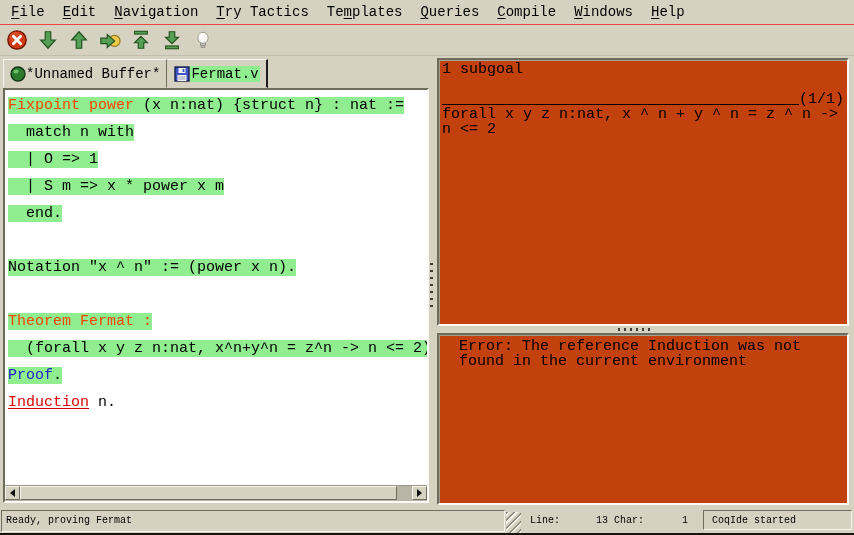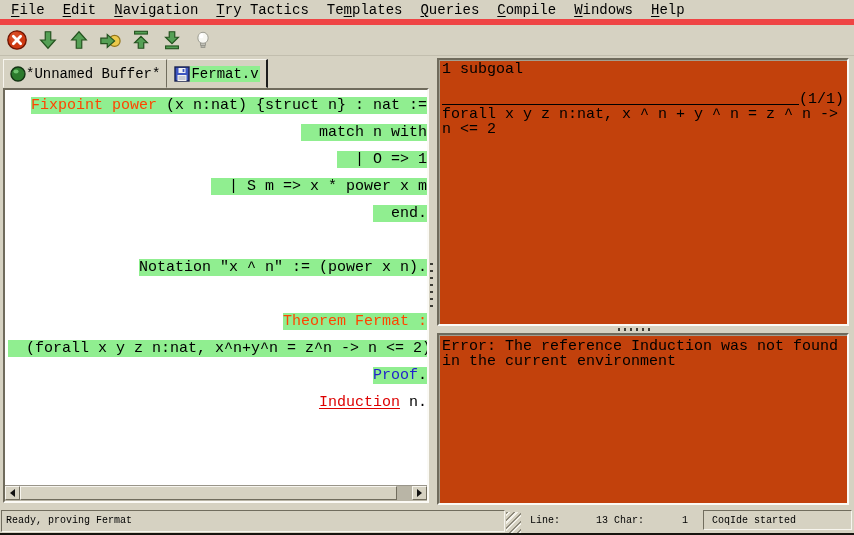--- a/index.html
+++ b/index.html
@@ -16,41 +16,41 @@
   .raised{border:1px solid;border-color:#f7f5ee #716d5e #716d5e #f7f5ee;}
   .sunken{border:1px solid;border-color:#716d5e #f7f5ee #f7f5ee #716d5e;}
   .frame3d{
     border:2px solid;border-color:#6f6b5c #fbfaf5 #fbfaf5 #6f6b5c;
     background:#c2410c;
     box-shadow:inset 1px 1px 0 #a39f90;
   }
 
   
   #menubar{left:0;top:0;width:854px;height:25px;display:flex;align-items:center;
-    padding-left:2px;border-bottom:6px solid #ef4444;box-sizing:border-box;font-size:14px;}
+    padding-left:2px;border-bottom:1px solid #ef4444;box-sizing:border-box;font-size:14px;}
   .menu-item{padding:2px 9px;white-space:pre;cursor:default;}
   .menu-item u{text-underline-offset:2px;}
 
   
   #toolbar{left:0;top:25px;width:854px;height:31px;display:flex;align-items:center;
     padding-left:5px;gap:7px;box-sizing:border-box;border-bottom:1px solid #c2beae;}
   .tool-btn{width:24px;height:24px;display:flex;align-items:center;justify-content:center;}
 
   
   #tabs-row{left:3px;top:59px;height:29px;display:flex;align-items:stretch;}
   .tab{display:flex;align-items:center;gap:0;padding:0 6px;font-size:14px;background:#d6d2c2;}
   #tab-unnamed{border:1px solid;border-color:#f7f5ee #716d5e transparent #f7f5ee;}
   #tab-fermat{border:1px solid;border-color:#f7f5ee #1c1c1c transparent #d6d2c2;border-right-width:2px;}
   .tab-label-hl{background:#90ee90;padding:0 1px;}
 
   
   #editor-frame{left:3px;top:88px;width:426px;height:415px;box-sizing:border-box;}
   #editor-content{position:absolute;left:0;top:0;right:0;bottom:15px;overflow:hidden;
     padding:8px 0 0 3px;font-size:15px;line-height:15px;background:#fff;}
-  .line{white-space:pre;height:27px;text-align:right;}
+  .line{white-space:pre;height:27px;}
   .proc{background:var(--processed-bg,#90ee90);}
   .seg-plain{color:#000;}
   .seg-kw{color:var(--kw,#ff4500);}
   .seg-proof{color:var(--proof,#2222cc);}
   .seg-err{color:var(--err,#dd0000);text-decoration:underline;text-decoration-color:var(--err,#dd0000);text-underline-offset:2px;}
 
   
   #hscroll{position:absolute;left:0;right:0;bottom:0;height:15px;background:#b9b5a6;border-top:1px solid #99958a;}
   .sb-btn{position:absolute;top:0;width:15px;height:14px;background:#d6d2c2;box-sizing:border-box;
     display:flex;align-items:center;justify-content:center;}
@@ -63,21 +63,21 @@
   
   #vsplit-handle{left:430px;top:263px;width:3px;height:46px;
     background:repeating-linear-gradient(to bottom,#3c3c34 0 2px,transparent 2px 7px);}
   #hsplit-handle{left:618px;top:328px;width:36px;height:3px;
     background:repeating-linear-gradient(to right,#3c3c34 0 2px,transparent 2px 6px);}
 
   
   #goal-frame{left:437px;top:58px;width:412px;height:268px;box-sizing:border-box;
     padding:2px 3px;font-size:15px;line-height:15px;}
   #msg-frame{left:437px;top:333px;width:412px;height:172px;box-sizing:border-box;
-    padding:4px 3px;font-size:15px;line-height:15px;}
+    padding:4px 20px;font-size:15px;line-height:15px;}
   .wrap-text{white-space:pre-wrap;word-break:normal;}
   #goal-sep{display:flex;align-items:flex-end;height:15px;margin-top:15px;}
   #goal-sep .sep-line{flex:1;border-bottom:1px solid #000;margin-bottom:2px;}
 
   
   #statusbar{left:0;top:508px;width:854px;height:25px;font-size:10px;}
   #status-left{left:1px;top:2px;width:504px;height:22px;box-sizing:border-box;
     line-height:20px;padding-left:4px;white-space:pre;}
   #grip{left:506px;top:4px;width:15px;height:21px;
     background:repeating-linear-gradient(135deg,#8e8a7c 0 1.5px,#f4f2ea 1.5px 3px,transparent 3px 5.5px);}

